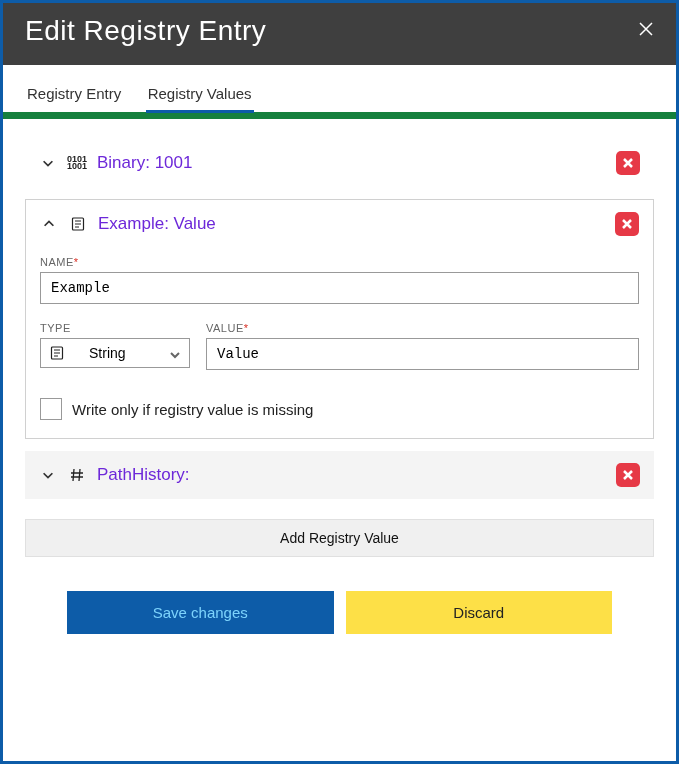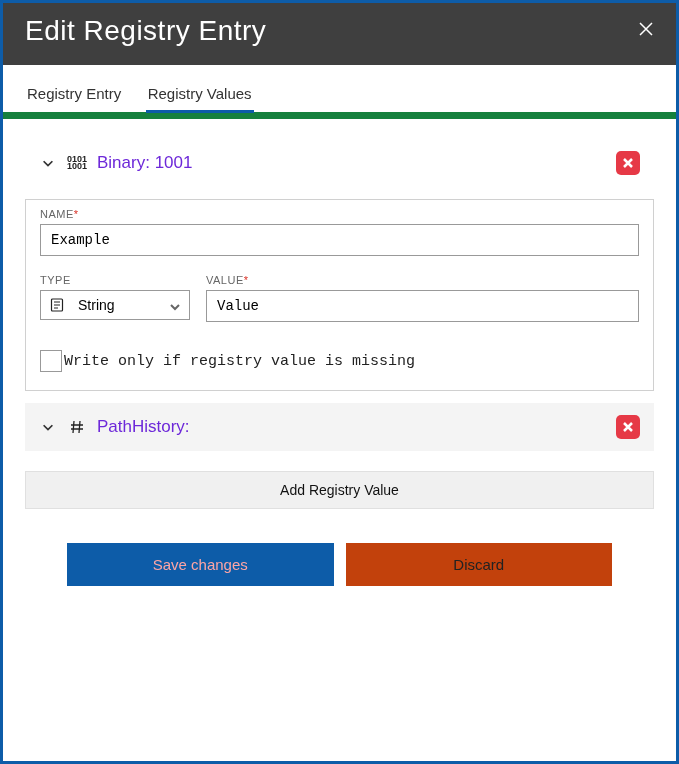--- a/index.html
+++ b/index.html
@@ -152,21 +152,21 @@
       width: 150px;
     }
     .col-value {
       flex: 1;
     }
     .select-wrap {
       display: flex;
       align-items: center;
       border: 1px solid #999;
       padding: 6px 8px;
-      gap: 13px;
+      gap: 24px;
       cursor: pointer;
       background: #fff;
     }
     .select-wrap .sel-icon {
       width: 16px;
       height: 16px;
     }
     .select-wrap .sel-text {
       font-size: 14px;
       flex: 1;
@@ -179,22 +179,21 @@
       width: 12px;
       height: 12px;
       stroke: #666;
       stroke-width: 2;
       fill: none;
     }
     .checkbox-row {
       display: flex;
       align-items: center;
       margin-top: 28px;
-      gap: 2px;
-      font-family: Liberation Mono, monospace;
+      gap: 10px;
     }
     .checkbox {
       width: 22px;
       height: 22px;
       border: 1px solid #999;
       cursor: pointer;
     }
     .checkbox-label {
       font-size: 15px;
       color: #222;
@@ -212,29 +211,29 @@
     }
     .footer {
       display: flex;
       padding: 14px 0 14px 0;
       gap: 12px;
       margin: 20px 42px 0 42px;
     }
     .btn-primary {
       flex: 1;
       background: #0d5ca8;
-      color: #fca5a5;
+      color: #7dd3fc;
       text-align: center;
       padding: 13px 0;
       font-size: 15px;
       cursor: pointer;
     }
     .btn-secondary {
       flex: 1;
-      background: #c2410c;
+      background: #fde047;
       color: #222;
       text-align: center;
       padding: 13px 0;
       font-size: 15px;
       cursor: pointer;
     }
     .binary-text {
       font-size: 9px;
       font-weight: bold;
       line-height: 7px;
@@ -274,20 +273,41 @@
       <span class="item-title">Binary: 1001</span>
       <span class="delete-btn">
         <svg viewBox="0 0 12 12">
             <path d="M2 2 L10 10 M10 2 L2 10"></path>
           </svg>
       </span>
     </div>
   </div>
 
   <div class="item expanded">
+    <div class="item-header">
+      <span class="chevron">
+        <svg viewBox="0 0 16 16">
+            <path d="M3 10 L8 5 L13 10"></path>
+          </svg>
+      </span>
+      <span class="type-icon">
+        <svg viewBox="0 0 16 16">
+            <rect x="2.5" y="2" width="11" height="12" rx="1" fill="none" stroke="#222" stroke-width="1.2"></rect>
+            <line x1="5" y1="5" x2="11" y2="5" stroke="#222" stroke-width="1"></line>
+            <line x1="5" y1="8" x2="11" y2="8" stroke="#222" stroke-width="1"></line>
+            <line x1="5" y1="11" x2="9" y2="11" stroke="#222" stroke-width="1"></line>
+          </svg>
+      </span>
+      <span class="item-title">Example: Value</span>
+      <span class="delete-btn">
+        <svg viewBox="0 0 12 12">
+            <path d="M2 2 L10 10 M10 2 L2 10"></path>
+          </svg>
+      </span>
+    </div>
     <div class="item-body">
       <div class="field-label"><span>NAME</span><span class="req">*</span></div>
       <input type="text" class="text-input" value="Example" style="">
 
       <div class="row">
         <div class="col-type">
           <div class="field-label">TYPE</div>
           <div class="select-wrap">
             <span class="sel-icon">
               <svg viewBox="0 0 16 16">

